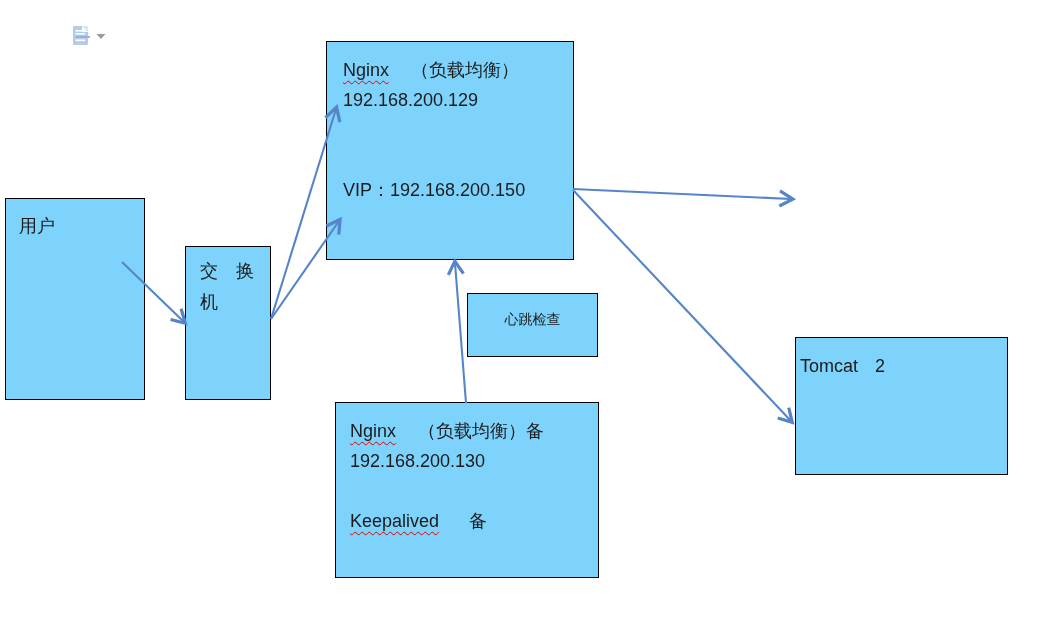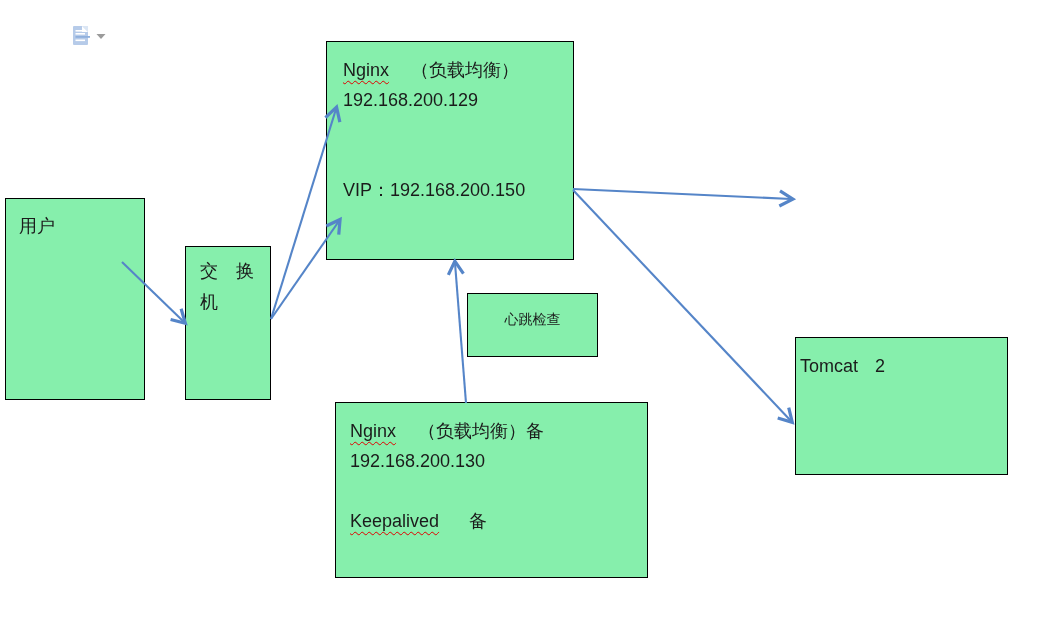--- a/index.html
+++ b/index.html
@@ -13,21 +13,21 @@
   body{
     width:1047px;height:642px;background:var(--bg);
     font-family:"Liberation Sans", sans-serif;
     color:var(--text-color);
     position:relative;overflow:hidden;
   }
   .canvas{position:absolute;inset:0;width:1047px;height:642px;}
   .box{
     position:absolute;box-sizing:border-box;
     border:1.4px solid var(--border-color);
-    background:#86efac;
+    background:#7dd3fc;
     font-size:18px;line-height:30px;
     z-index:1;
   }
   .arrow-overlay{position:absolute;inset:0;width:1047px;height:642px;z-index:2;pointer-events:none;}
   .arrow-line{stroke:var(--arrow-color);stroke-width:2.1;fill:none;}
   #arrowhead path{stroke:var(--arrow-color);stroke-width:1.7;fill:none;}
   .misspelled{
     text-decoration:underline;
     text-decoration-style:wavy;
     text-decoration-color:var(--squiggle);
@@ -36,21 +36,21 @@
   }
   .gap-md{margin-left:22px;}
   .gap-lg{margin-left:30px;}
   .spacer-1{height:30px;}
   .spacer-2{height:60px;}
   
   .box-user{left:5px;top:198px;width:140px;height:202px;padding:12px 0 0 13px;}
   .box-switch{left:185px;top:246px;width:86px;height:154px;padding:9px 8px 0 14px;line-height:31px;}
   .box-nginx-master{left:326px;top:41px;width:248px;height:219px;padding:13px 0 0 16px;}
   .box-heartbeat{left:467px;top:293px;width:131px;height:64px;font-size:14px;line-height:51px;text-align:center;}
-  .box-nginx-backup{left:335px;top:402px;width:313px;height:176px;padding:13px 0 0 14px;}
+  .box-nginx-backup{left:335px;top:402px;width:264px;height:176px;padding:13px 0 0 14px;}
   .box-tomcat1{left:795px;top:132px;width:213px;height:139px;padding:13px 0 0 16px;}
   .box-tomcat2{left:795px;top:337px;width:213px;height:138px;padding:13px 0 0 4px;}
   .tomcat-num{margin-left:17px;}
   
   .paste-btn{position:absolute;left:70px;top:23px;width:42px;height:26px;z-index:3;display:flex;align-items:flex-start;}
 </style>
 </head>
 <body>
 
 <div class="canvas">

